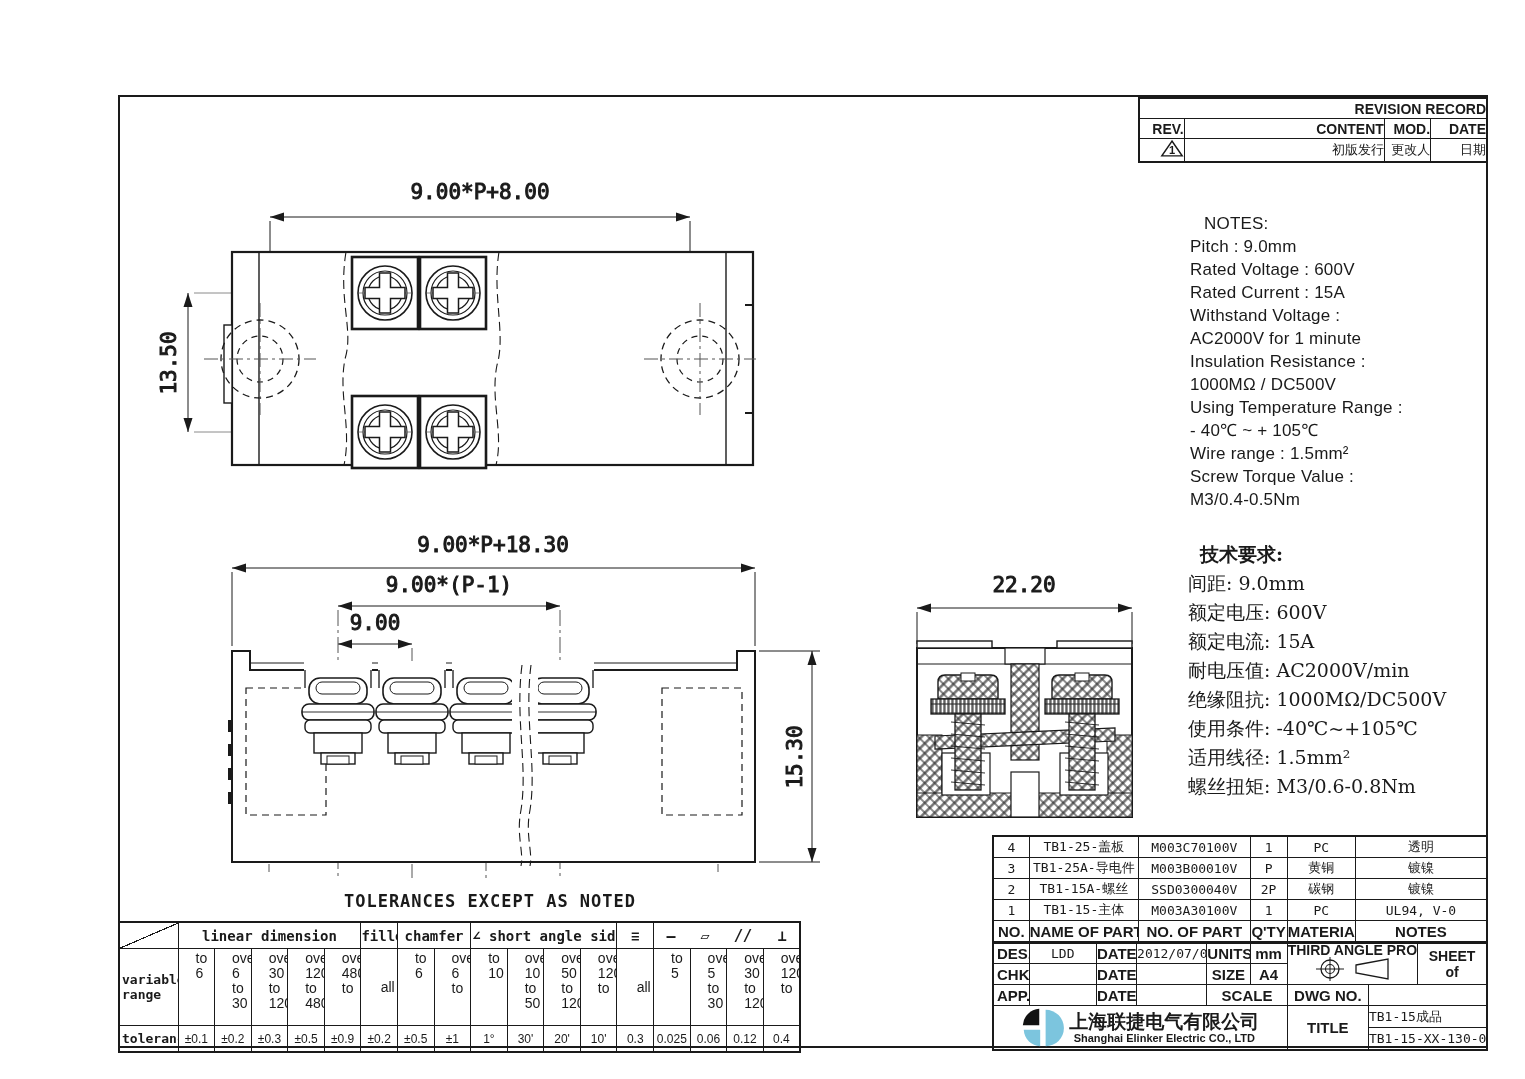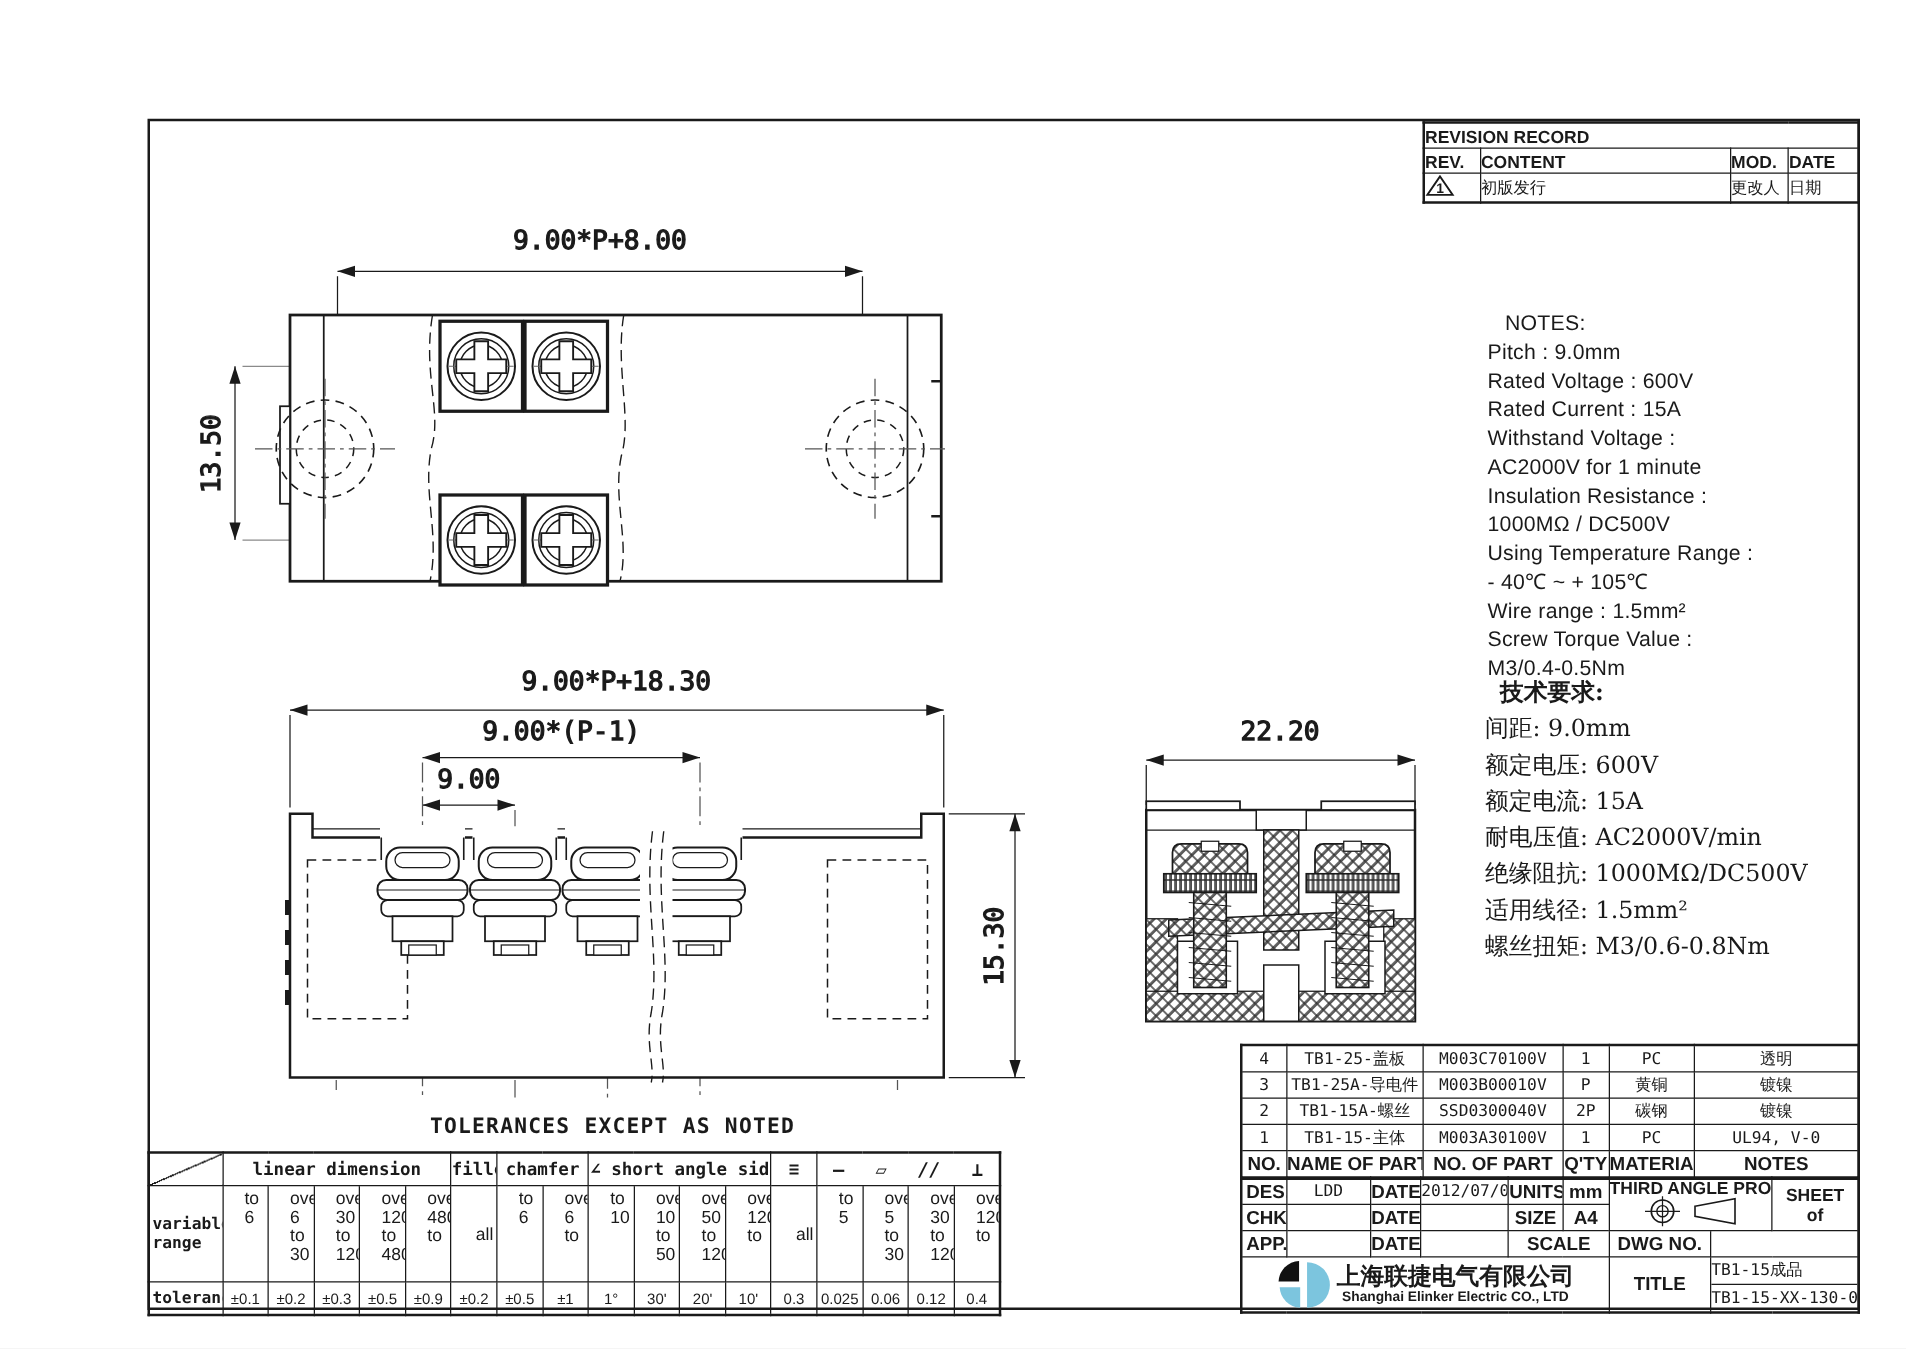--- a/index.html
+++ b/index.html
@@ -3,24 +3,24 @@
 <meta charset="utf-8">
 <style>
   html,body{margin:0;padding:0;background:#e8e8e8;}
   .page{position:relative;width:1525px;height:1079px;background:#fff;font-family:"Liberation Sans",sans-serif;color:#1a1a1a;overflow:hidden;}
   .abs{position:absolute;}
   .sheet-border{left:118px;top:95px;width:1366px;height:949px;border:2px solid #1a1a1a;}
   table{border-collapse:collapse;table-layout:fixed;}
   td,th{border:1px solid #1a1a1a;padding:0;overflow:hidden;white-space:nowrap;}
   
   .rev-table{left:1138px;top:97px;width:350px;border:2px solid #1a1a1a;}
-  .rev-table td{text-align:left;font-weight:bold;font-size:14px;height:19px;}
+  .rev-table td{text-align:right;font-weight:bold;font-size:14px;height:19px;}
   .rev-table .cjk{font-weight:normal;font-size:13px;margin-top:15px;}
   
-  .notes{left:1190px;top:212px;font-size:17px;line-height:23px;font-weight:500;letter-spacing:.2px;margin-top:35px;}
+  .notes{left:1190px;top:212px;font-size:17px;line-height:23px;font-weight:500;letter-spacing:.2px;}
   .notes .t{padding-left:14px;}
   .tech{left:1188px;top:540px;font-size:19px;line-height:29px;font-family:"DejaVu Serif",serif;}
   .tech .t{padding-left:12px;font-weight:bold;}
   
   .bom{left:992px;top:835px;width:496px;border:2px solid #1a1a1a;font-family:"DejaVu Sans Mono",monospace;}
   .bom td{text-align:center;font-size:13px;height:20px;}
   .bom .hdr td{font-family:"Liberation Sans",sans-serif;font-weight:bold;font-size:15px;height:21px;margin-top:48px;}
   .tb{left:992px;top:941px;width:496px;border:2px solid #1a1a1a;}
   .tb td{font-size:14px;text-align:center;height:20px;}
   .tb .lab{font-weight:bold;font-size:15px;text-align:left;padding-left:3px;}
@@ -101,20 +101,21 @@
     <div>M3/0.4-0.5Nm</div>
   </div>
 
   <div class="abs tech">
     <div class="t">技术要求:</div>
     <div>间距: 9.0mm</div>
     <div>额定电压: 600V</div>
     <div>额定电流: 15A</div>
     <div>耐电压值: AC2000V/min</div>
     <div>绝缘阻抗: 1000MΩ/DC500V</div>
+    <div>使用条件: -40℃~+105℃</div>
     <div>适用线径: 1.5mm²</div>
     <div>螺丝扭矩: M3/0.6-0.8Nm</div>
   </div>
 
   <svg class="abs" style="left:150px;top:155px;" width="680" height="340" viewBox="0 0 680 340" stroke="#1a1a1a" fill="none">
     <text class="dim" x="330" y="44" text-anchor="middle">9.00*P+8.00</text>
     <line x1="120" y1="62" x2="540" y2="62" stroke-width="1"></line>
     <polygon points="120,62 134,57.5 134,66.5" fill="#1a1a1a" stroke="none"></polygon>
     <polygon points="540,62 526,57.5 526,66.5" fill="#1a1a1a" stroke="none"></polygon>
     <line x1="120" y1="66" x2="120" y2="162" stroke-width="1"></line>

